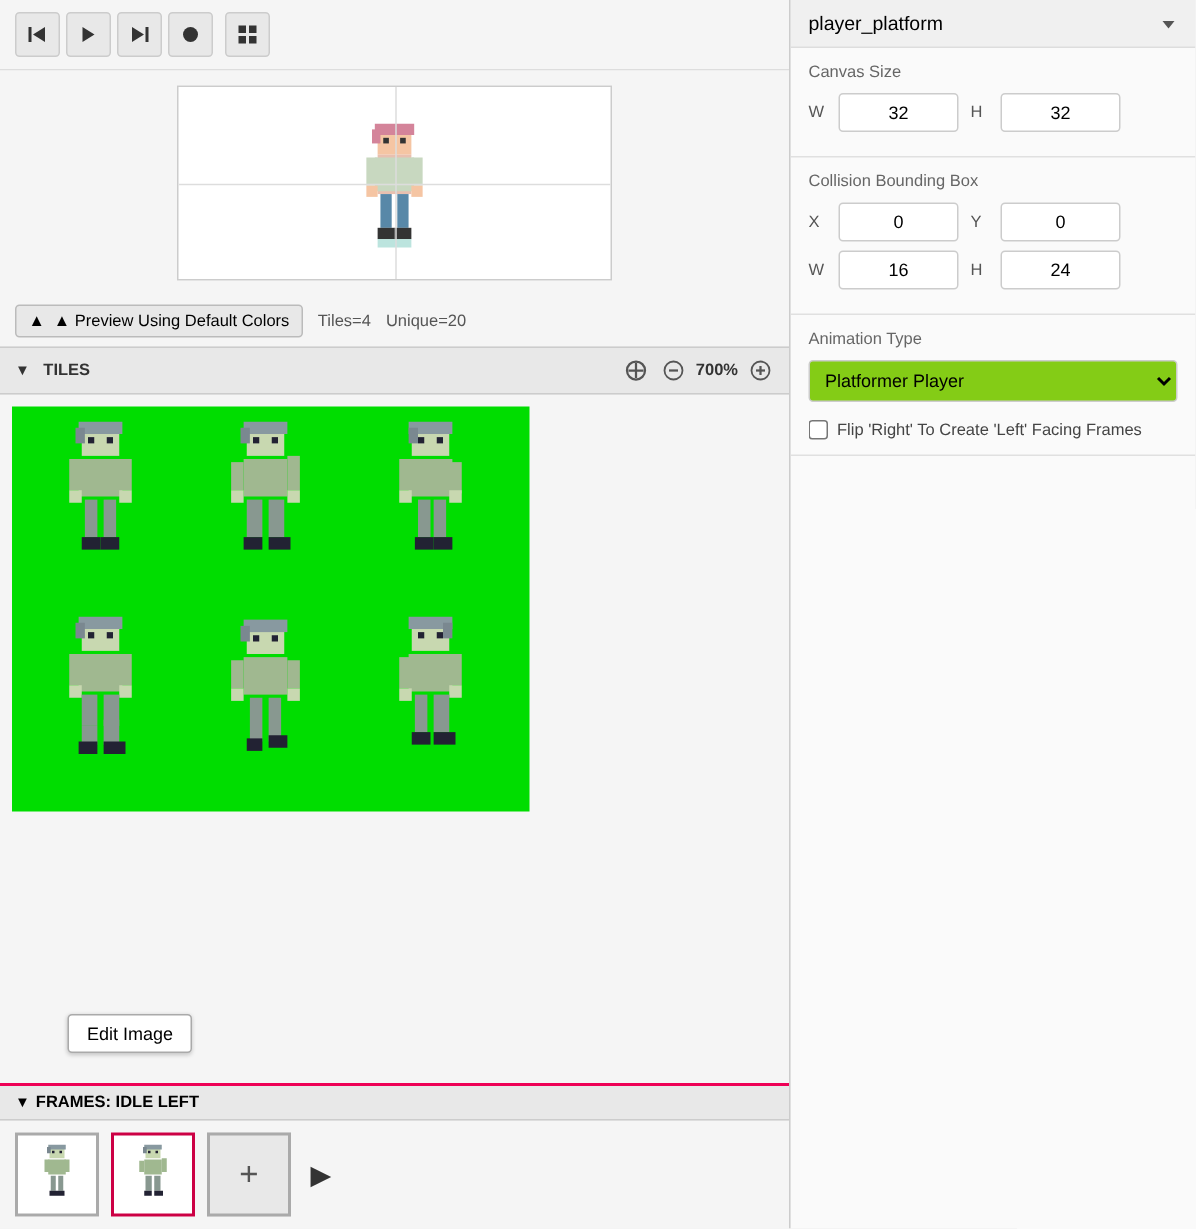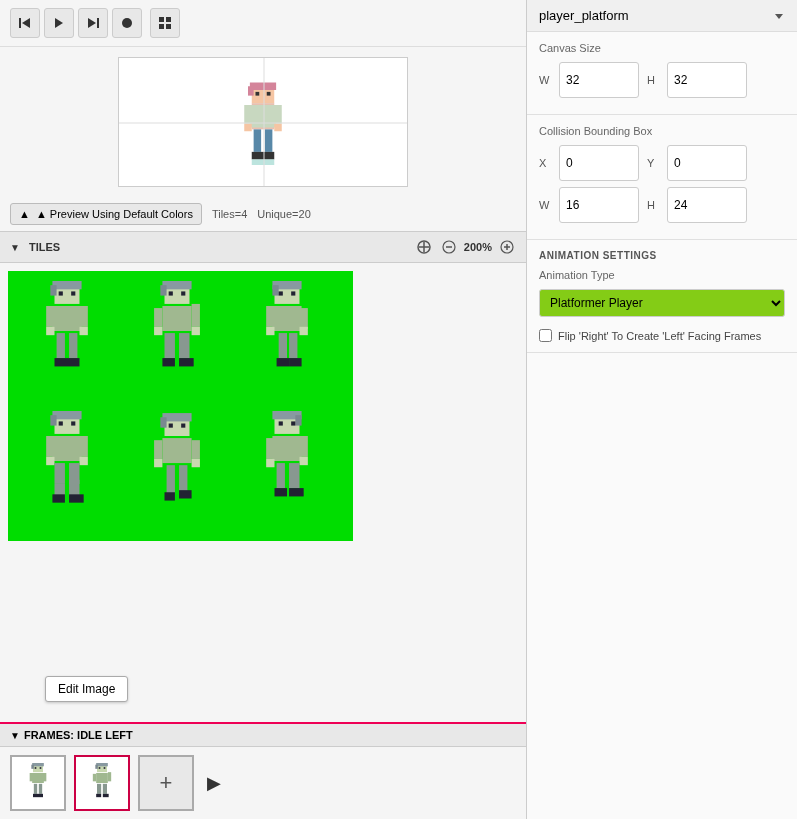--- a/index.html
+++ b/index.html
@@ -237,26 +237,27 @@
       gap: 8px;
       margin-bottom: 6px;
     }
     .field-label {
       font-size: 11px;
       color: #555;
       width: 12px;
     }
     .field-input {
       width: 80px;
-      height: 36px;
+      height: 26px;
       border: 1px solid #ccc;
       border-radius: 3px;
       padding: 3px 6px;
       font-size: 12px;
       background: white;
+      text-align: center;
     }
 
     .anim-settings-label {
       font-size: 10px;
       font-weight: bold;
       letter-spacing: 0.5px;
       color: #555;
       margin-bottom: 8px;
       text-transform: uppercase;
     }
@@ -415,21 +416,21 @@
           <line x1="8" y1="3" x2="8" y2="13" stroke="#555" stroke-width="1.5"></line>
           <line x1="3" y1="8" x2="13" y2="8" stroke="#555" stroke-width="1.5"></line>
         </svg>
       </button>
       <button class="icon-btn">
         <svg width="14" height="14" viewBox="0 0 14 14">
           <circle cx="7" cy="7" r="6" stroke="#555" stroke-width="1.2" fill="none"></circle>
           <line x1="4" y1="7" x2="10" y2="7" stroke="#555" stroke-width="1.5"></line>
         </svg>
       </button>
-      <span class="zoom-level">200%</span>
+      <span class="zoom-level">700%</span>
       <button class="icon-btn">
         <svg width="14" height="14" viewBox="0 0 14 14">
           <circle cx="7" cy="7" r="6" stroke="#555" stroke-width="1.2" fill="none"></circle>
           <line x1="4" y1="7" x2="10" y2="7" stroke="#555" stroke-width="1.5"></line>
           <line x1="7" y1="4" x2="7" y2="10" stroke="#555" stroke-width="1.5"></line>
         </svg>
       </button>
     </div>
   </div>
 
@@ -638,21 +639,20 @@
     </div>
     <div class="field-row">
       <span class="field-label">W</span>
       <input class="field-input" type="text" value="16" style="">
       <span class="field-label">H</span>
       <input class="field-input" type="text" value="24" style="">
     </div>
   </div>
 
   <div class="right-panel-section">
-    <div class="anim-settings-label">ANIMATION SETTINGS</div>
     <div class="section-label">Animation Type</div>
     <select class="select-input">
       <option>Platformer Player</option>
     </select>
     <div class="checkbox-row">
       <input type="checkbox" id="flip-cb" style="">
       <label class="checkbox-label" for="flip-cb">Flip 'Right' To Create 'Left' Facing Frames</label>
     </div>
   </div>
 

